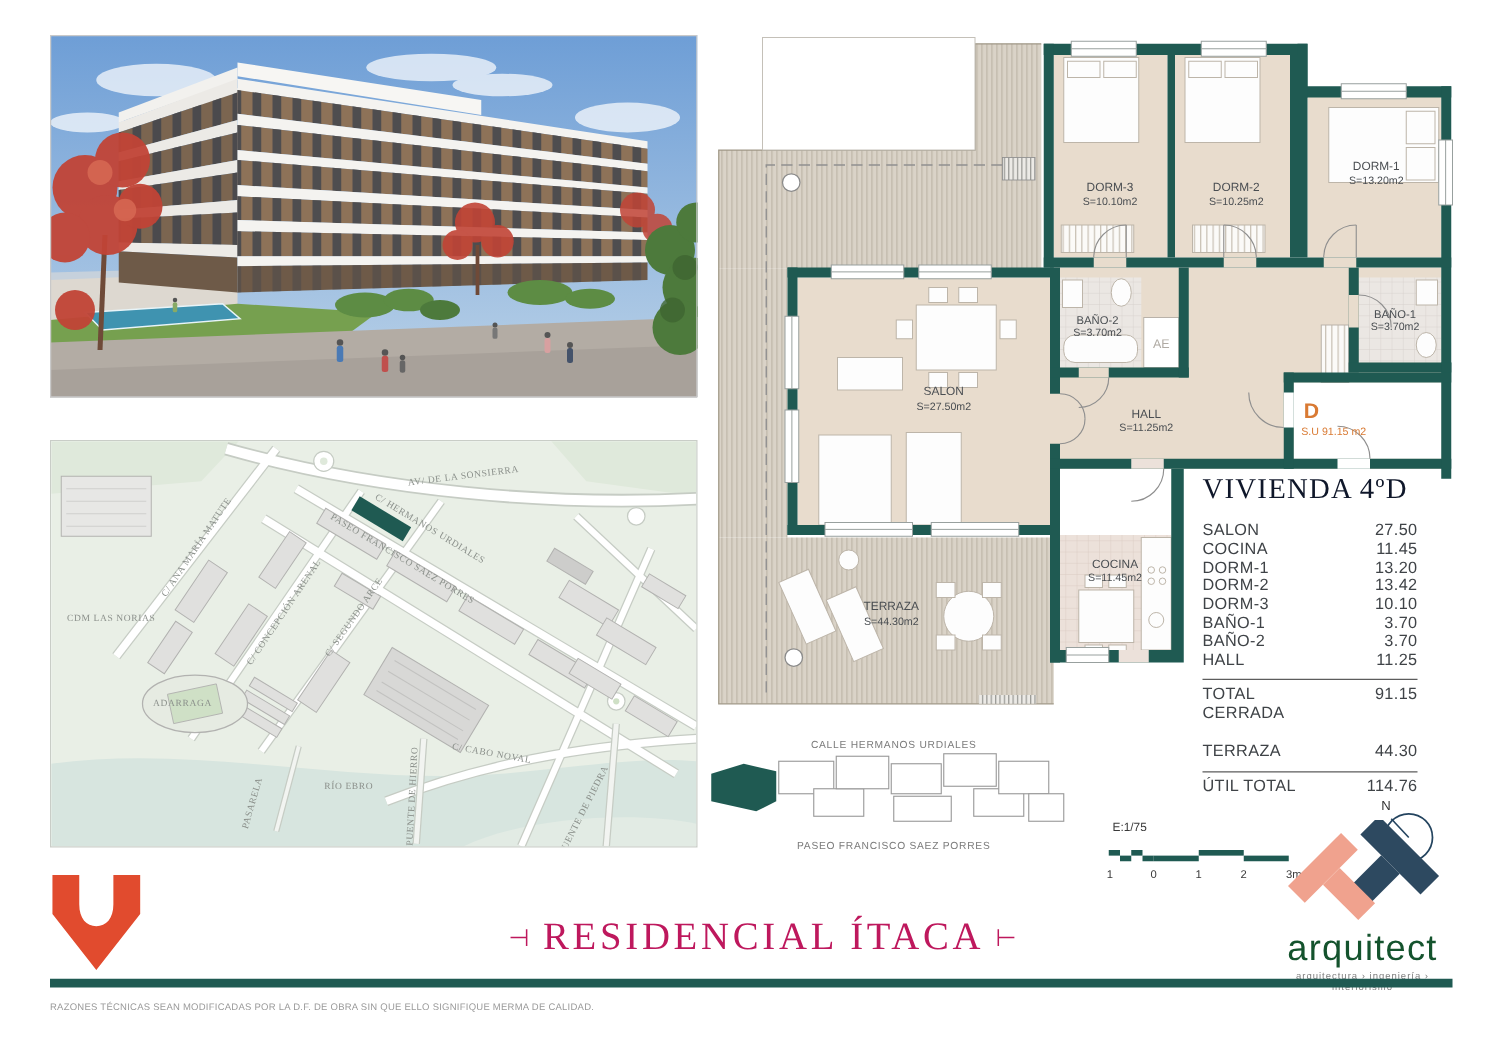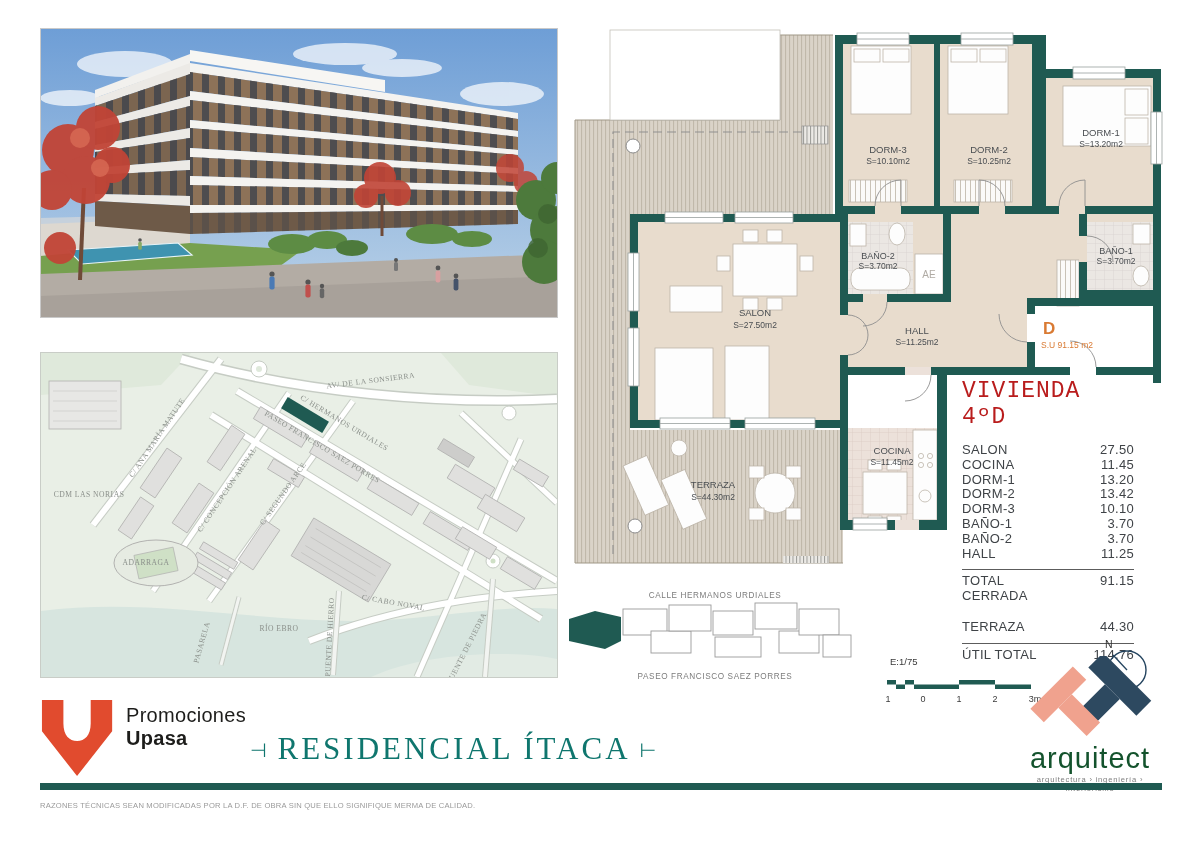--- a/index.html
+++ b/index.html
@@ -6,36 +6,36 @@
   .sheet{position:relative;width:1194px;height:842px;background:#fff;overflow:hidden;
          font-family:"Liberation Sans",sans-serif;}
   .abs{position:absolute;}
   
   .photo{left:40px;top:28px;width:518px;height:290px;}
   .map{left:40px;top:352px;width:518px;height:326px;border:1px solid #c9cdc7;box-sizing:border-box;}
   
   .plan{left:565px;top:28px;width:600px;height:540px;}
   
   .area-table{left:962px;top:378px;width:172px;color:#3f4347;}
-  .vt-title{font-family:Liberation Mono, monospace;font-size:23px;color:#b91c1c;letter-spacing:1px;margin-bottom:13px;}
+  .vt-title{font-family:Liberation Serif, serif;font-size:23px;color:#0f172a;letter-spacing:1px;margin-bottom:13px;}
   .vt-row{display:flex;justify-content:space-between;font-size:13px;line-height:14.8px;letter-spacing:.3px;}
   .vt-row .v{text-align:right;margin-left:37px;}
   .line-top{border-top:1px solid #5c5c5c;padding-top:4px;margin-top:8px;justify-content:space-between;}
   .sp{height:16px;}
   
   .keyplan{left:565px;top:585px;width:300px;height:102px;}
   .scalebar{left:883px;top:652px;width:185px;height:56px;}
   .north{left:1083px;top:630px;width:84px;height:72px;}
   
   .upasa{left:40px;top:698px;width:260px;height:82px;}
   .upasa-text{position:absolute;left:86px;top:6px;color:#1d1d1b;}
   .upasa-line1{font-size:20px;letter-spacing:.3px;}
   .upasa-line2{font-size:20px;font-weight:bold;letter-spacing:.3px;}
-  .main-title{left:250px;top:731px;width:720px;text-align:left;
-      font-family:"Liberation Serif",serif;font-size:31px;color:#0f766e;letter-spacing:3px;}
+  .main-title{left:250px;top:731px;width:720px;text-align:center;
+      font-family:"Liberation Serif",serif;font-size:31px;color:#be185d;letter-spacing:3px;}
   .main-title .mark{font-size:.62em;vertical-align:.12em;letter-spacing:0;}
   .arch{left:1012px;top:656px;width:156px;text-align:center;}
   .arch-name{font-size:29px;color:#14532d;letter-spacing:1px;line-height:28px;}
   .arch-tag{font-size:7.6px;color:#7e7e7e;letter-spacing:.8px;margin-top:3px;}
   .footer-bar{left:40px;top:783px;width:1122px;height:7px;background:#1f5a52;}
   .disclaimer{left:40px;top:801px;width:780px;font-size:7.6px;line-height:10px;color:#9a9a9a;letter-spacing:.2px;}
   svg text{font-family:"Liberation Sans",sans-serif;}
   svg text.ser{font-family:"Liberation Serif",serif;}
 </style>
 </head>
@@ -646,24 +646,20 @@
       </g>
     </svg>
     <div class="arch-name">arquitect</div>
     <div class="arch-tag">arquitectura › ingeniería › interiorismo</div>
   </div>
 
   <div class="abs upasa">
     <svg width="78" height="82" viewBox="0 0 80 84">
       <path d="M2,2 H74 V34 L38,80 L2,34 Z M24,2 V26 C24,38 30,44 38,44 C46,44 52,38 52,26 V2 Z" fill="#e14b2e" fill-rule="evenodd"></path>
     </svg>
-    <div class="upasa-text">
-      <div class="upasa-line1">Promociones</div>
-      <div class="upasa-line2">Upasa</div>
-    </div>
   </div>
 
   <div class="abs main-title">
     <span class="mark">⊣</span>
     <span>RESIDENCIAL ÍTACA</span>
     <span class="mark">⊢</span>
   </div>
 
   <div class="abs footer-bar"></div>
 

